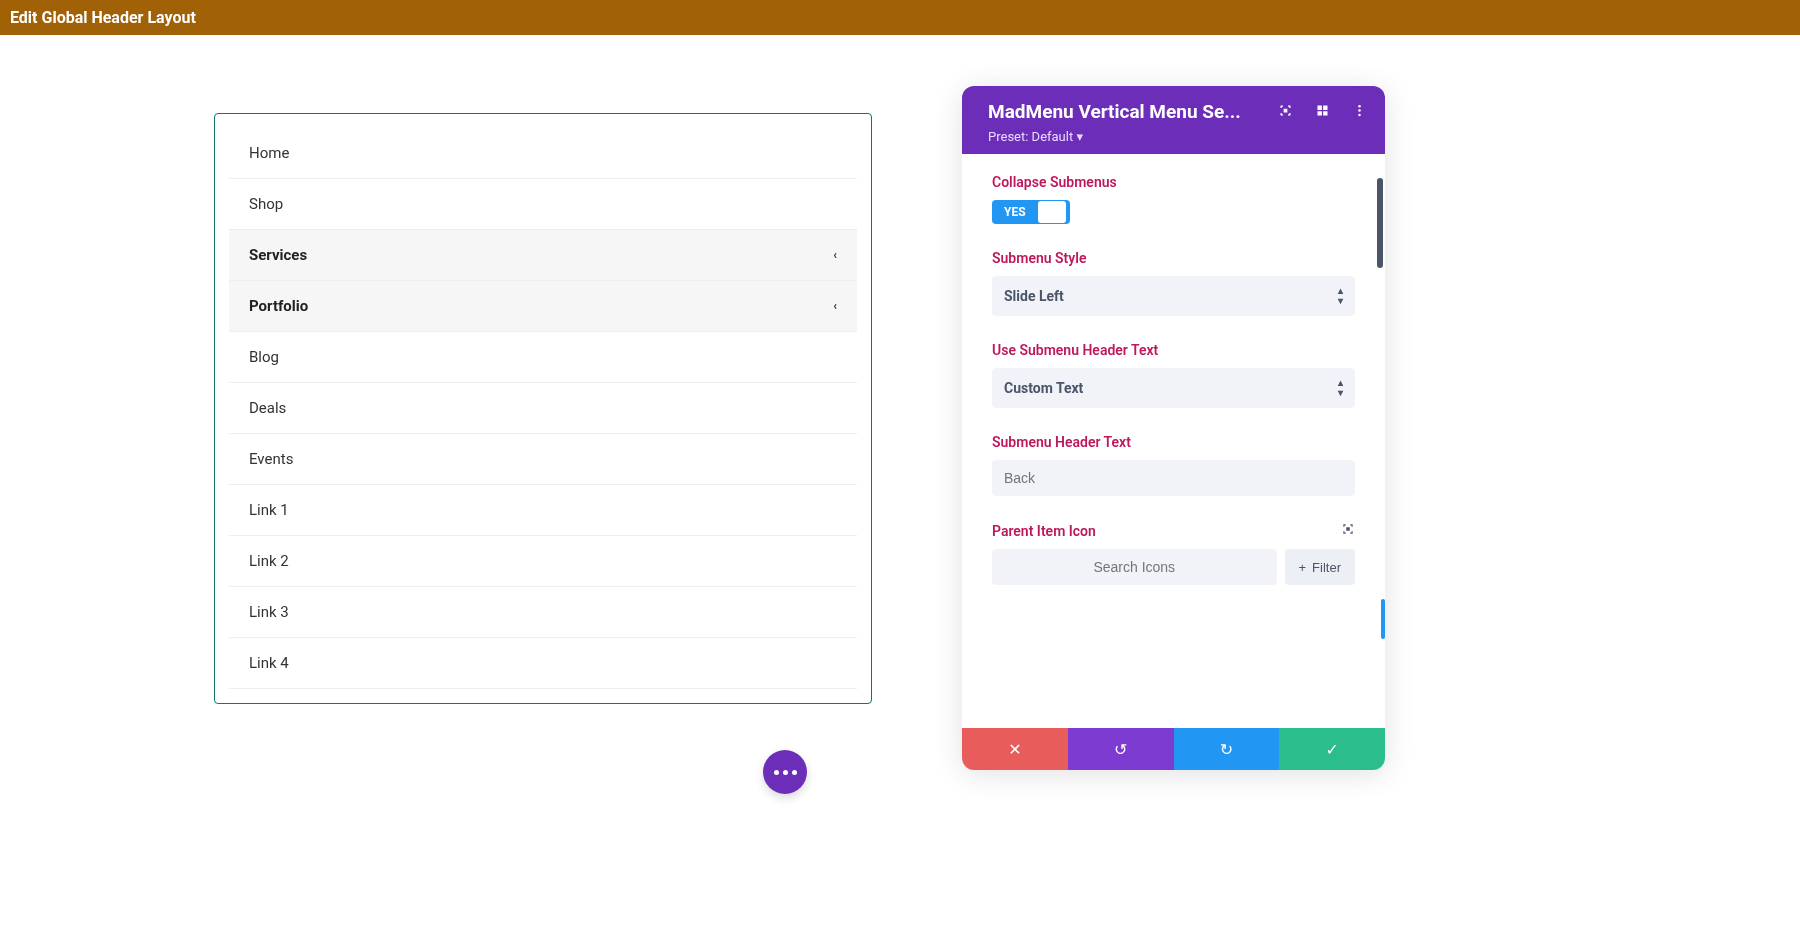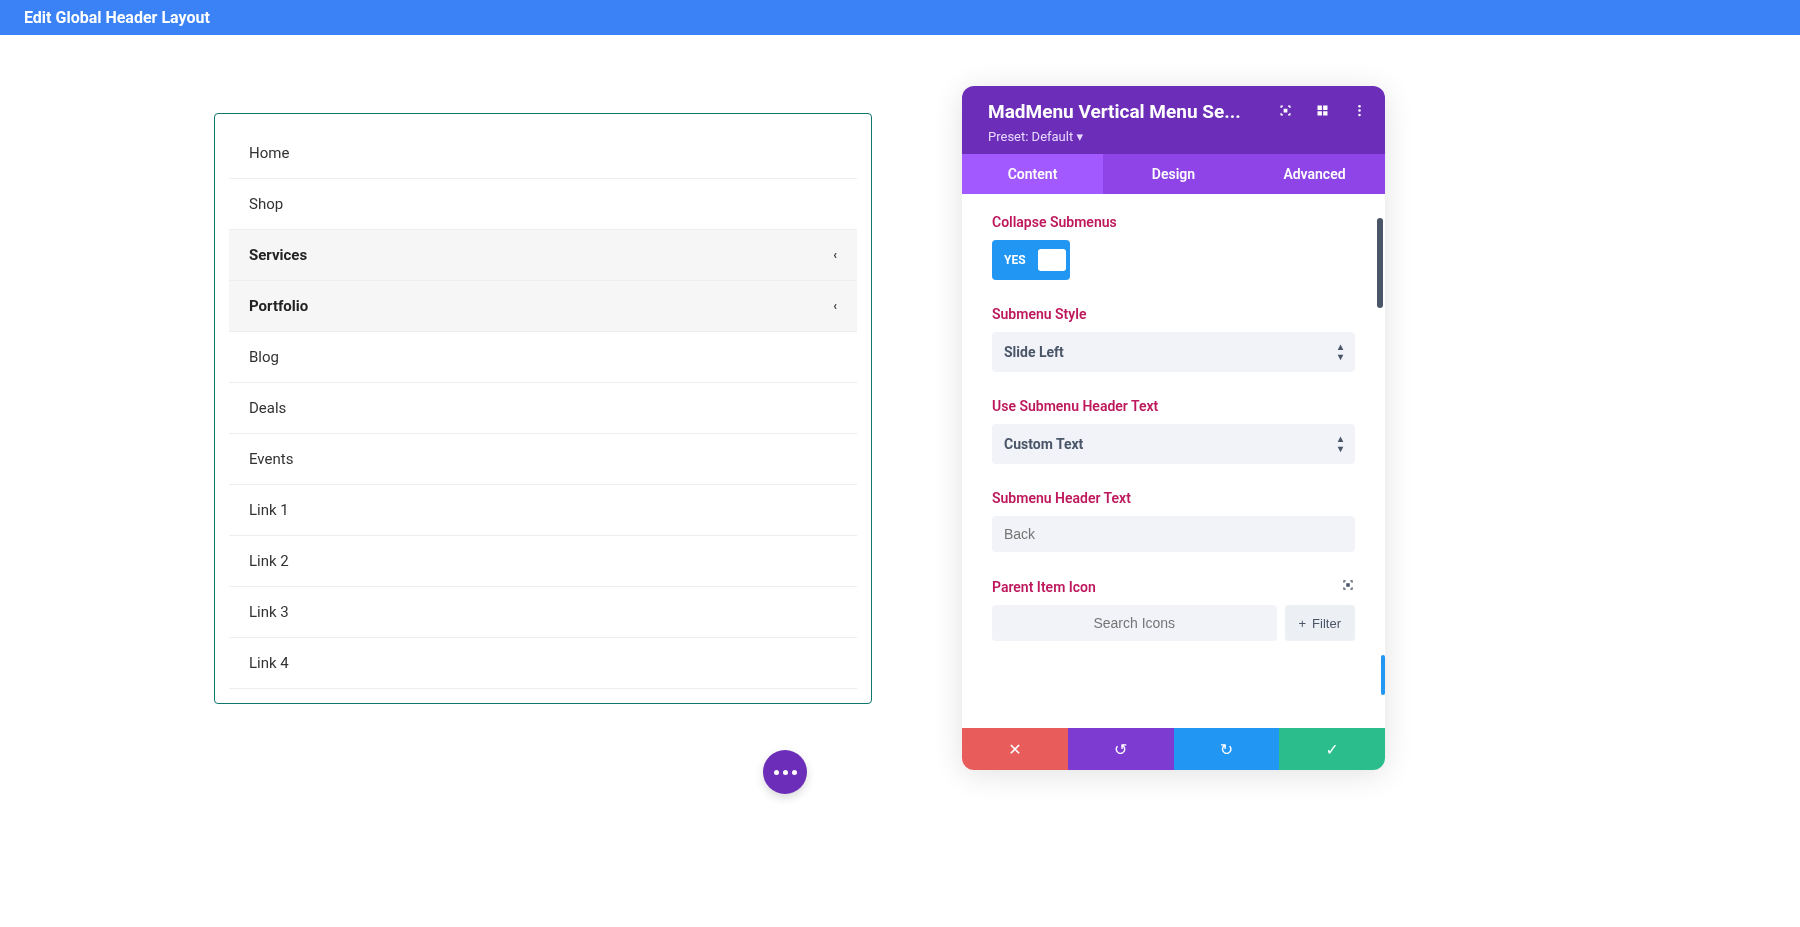--- a/index.html
+++ b/index.html
@@ -1,21 +1,21 @@
 <!DOCTYPE html>
 <html><head>
 <meta charset="utf-8">
 <style>
 * { margin: 0; padding: 0; box-sizing: border-box; }
 body { font-family: -apple-system, BlinkMacSystemFont, "Segoe UI", Roboto, Helvetica, Arial, sans-serif; background: #fff; }
 
 .top-bar {
-  background: #3b82f6;
+  background: #a16207;
   color: #fff;
-  padding: 8px 24px;
+  padding: 8px 10px;
   font-size: 16px;
   font-weight: 700;
 }
 
 .main-area {
   position: relative;
   padding-top: 42px;
   min-height: 890px;
 }
 
@@ -124,21 +124,21 @@
   display: flex;
   justify-content: space-between;
   align-items: center;
 }
 
 .toggle {
   display: inline-flex;
   align-items: center;
   border-radius: 4px;
   overflow: hidden;
-  height: 40px;
+  height: 24px;
   font-size: 12px;
   font-weight: 700;
   cursor: pointer;
 }
 .toggle-yes { background: #2196f3; color: #fff; }
 .toggle-yes .lbl { padding: 0 12px; }
 .toggle-yes .knob { width: 28px; height: 22px; background: #fff; border-radius: 3px; margin: 4px 4px 4px 0; }
 .toggle-no { background: #eceff4; color: #8a94ab; }
 .toggle-no .knob { width: 28px; height: 22px; background: #fff; border-radius: 3px; margin: 4px 0 4px 4px; }
 .toggle-no .lbl { padding: 0 12px; }
@@ -298,25 +298,20 @@
                 <circle cx="12" cy="19" r="2"></circle>
               </svg>
           </span>
         </div>
       </div>
       <div class="panel-preset">
         <span>Preset: Default</span> <span>▾</span>
       </div>
     </div>
 
-    <div class="panel-tabs">
-      <div class="panel-tab active">Content</div>
-      <div class="panel-tab">Design</div>
-      <div class="panel-tab">Advanced</div>
-    </div>
 
     <div class="panel-body">
       <div class="scroll-track"></div>
 
       <div class="group">
         <div class="field-label">Collapse Submenus</div>
         <div class="toggle toggle-yes">
           <span class="lbl">YES</span>
           <span class="knob"></span>
         </div>

